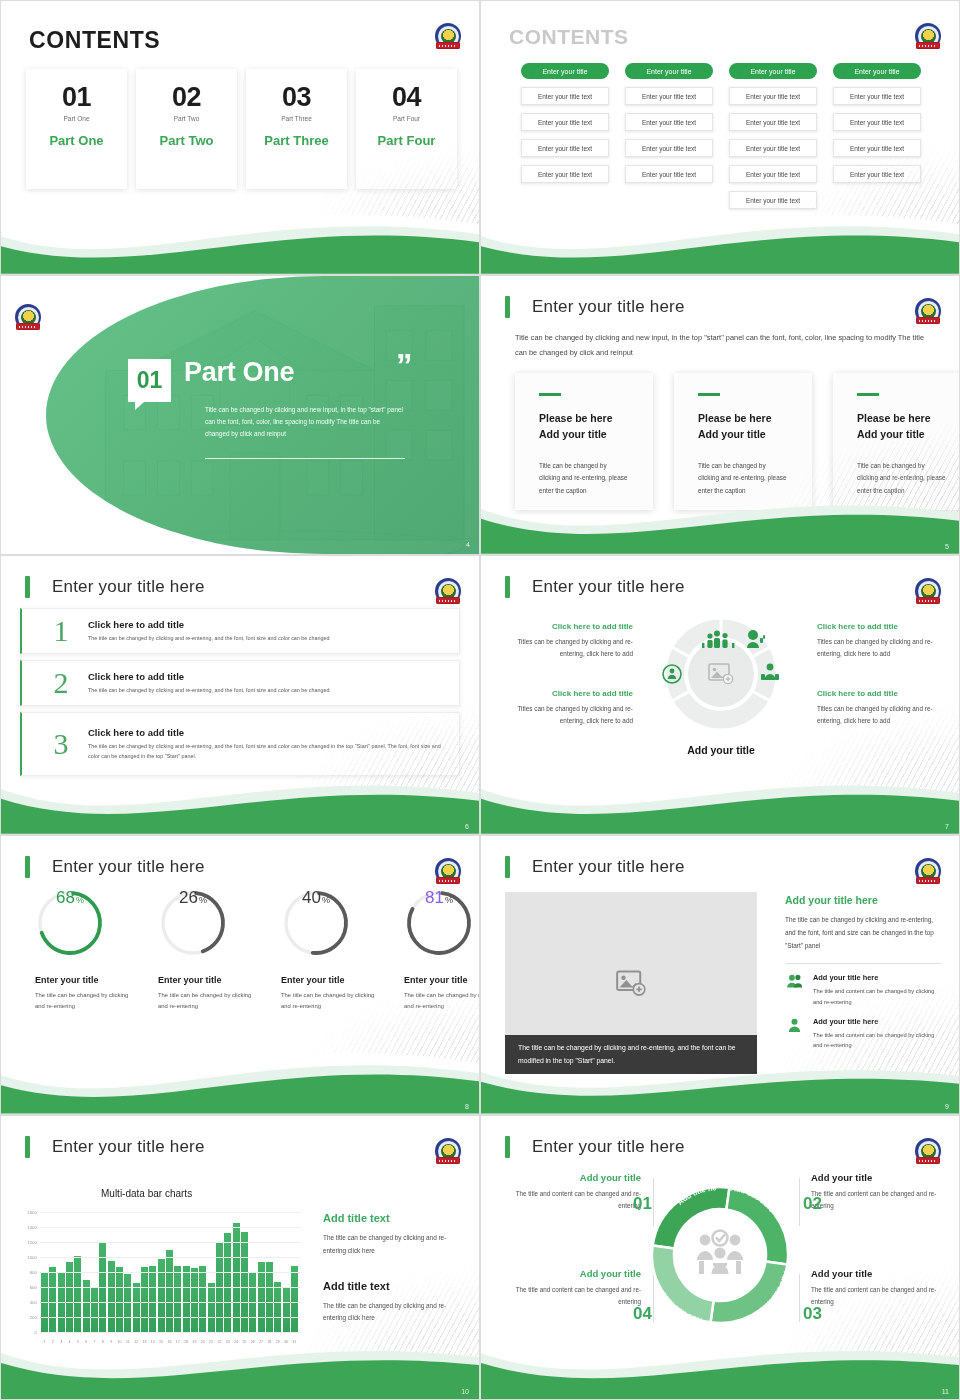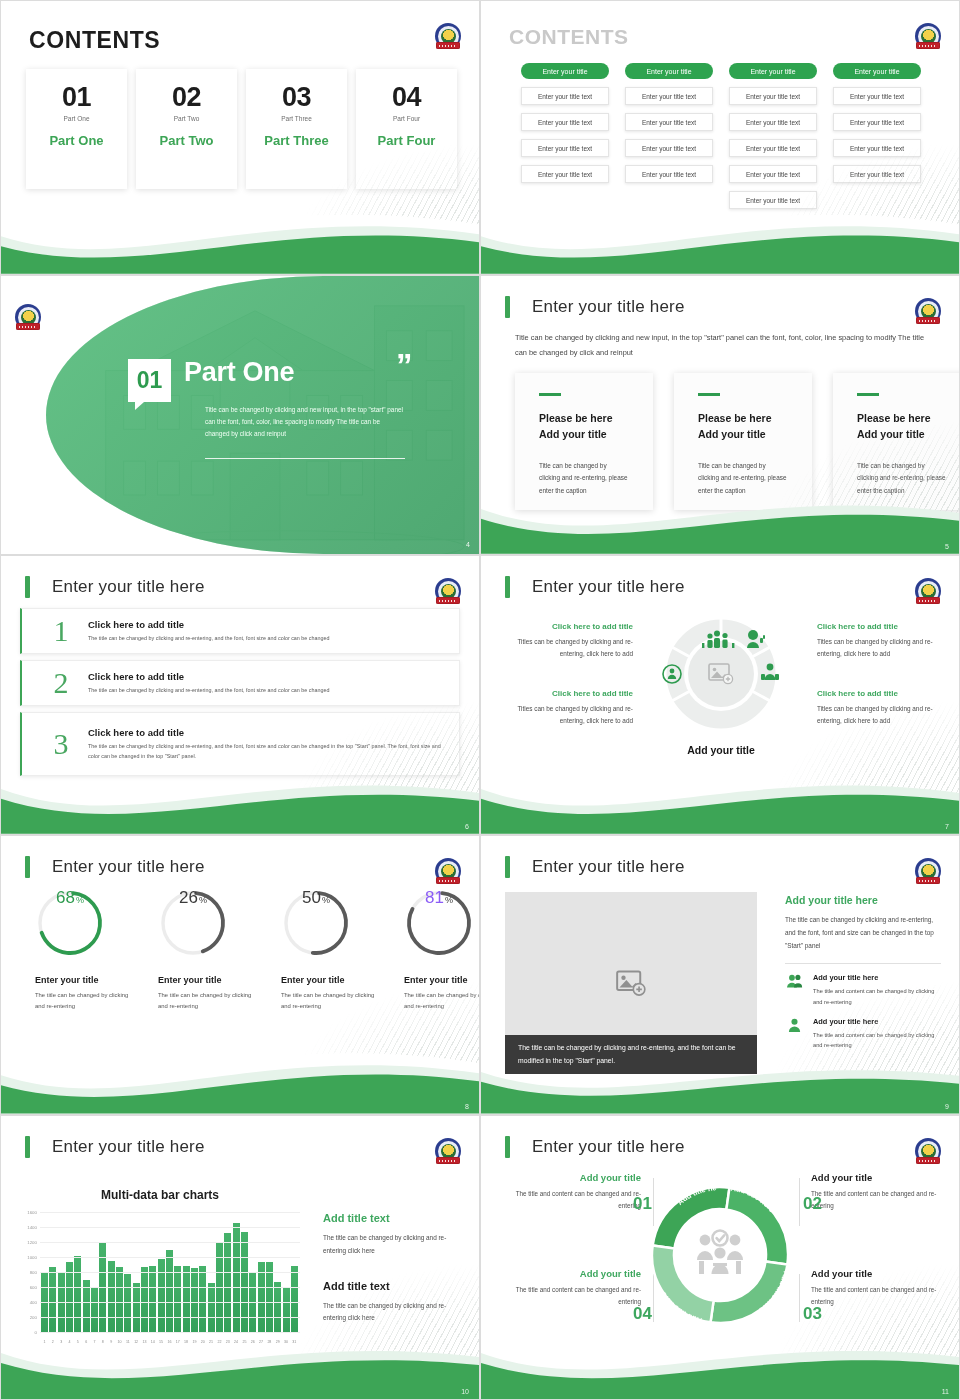--- a/index.html
+++ b/index.html
@@ -118,21 +118,21 @@
   .s8-right{ position:absolute; left:304px; top:58px; width:156px; }
   .s8-h    { font-size:10.5px; font-weight:bold; color:#3ea75f; }
   .s8-p    { margin-top:8px; font-size:6.4px; color:#4b4b4b; line-height:2; }
   .s8-hr   { margin:11px 0 0; height:1px; background:#e0e0e0; }
   .s8-li   { display:flex; gap:9px; padding:9px 0 0; }
   .s8-li .ic{ width:19px; flex:none; display:flex; align-items:flex-start; justify-content:center; }
   .s8-li h5 { font-size:7.4px; font-weight:bold; color:#1d1d1d; }
   .s8-li p  { margin-top:4px; font-size:5.7px; color:#4f4f4f; line-height:1.85; }
 
   
-  .s9-ct   { position:absolute; left:100px; top:72px; font-size:12px; font-weight:bold; color:#1d1d1d; }
+  .s9-ct   { position:absolute; left:100px; top:72px; font-size:10px; font-weight:normal; color:#1d1d1d; }
   .s9-chart{ position:absolute; left:14px; top:88px; width:285px; height:150px; }
   .s9-yl   { position:absolute; left:0; width:22px; text-align:right; font-size:4.4px; color:#9a9a9a; transform:translateY(-50%); }
   .s9-grid { position:absolute; left:25px; right:0; height:1px; background:#eeeeee; }
   .s9-plot { position:absolute; left:26px; right:2px; top:8px; bottom:22px; display:flex; align-items:flex-end; gap:1.3px; }
   .s9-bar  { flex:1; background:linear-gradient(180deg,#45b26a,#34a05a); }
   .s9-xl   { position:absolute; left:26px; right:2px; bottom:10px; display:flex; gap:1.3px; }
   .s9-xl span{ flex:1; text-align:center; font-size:3.6px; color:#8d8d8d; }
   .s9-right{ position:absolute; left:322px; top:96px; width:142px; }
   .s9-h1   { font-size:11px; font-weight:bold; color:#3ea75f; }
   .s9-h2   { font-size:11px; font-weight:bold; color:#1d1d1d; margin-top:22px; }
@@ -533,21 +533,21 @@
         <div class="s7-lb">The title can be changed by clicking and re-entering</div>
       </div>
 
       <div class="s7-i">
         <div class="s7-ring">
           <svg viewBox="0 0 70 70">
             <circle cx="35" cy="35" r="30" fill="none" stroke="#ececec" stroke-width="3.4"></circle>
             <circle cx="35" cy="35" r="30" fill="none" stroke="#5a5a5a" stroke-width="3.8" stroke-linecap="round" stroke-dasharray="94.2 94.3" transform="rotate(-84 35 35)"></circle>
           </svg>
           <div class="s7-val">
-            <span class="s7-num" style="color:#3b3b3b">50</span>
+            <span class="s7-num" style="color:#3b3b3b">40</span>
             <span class="s7-pct" style="color:#3b3b3b">%</span>
           </div>
         </div>
         <div class="s7-lt">Enter your title</div>
         <div class="s7-lb">The title can be changed by clicking and re-entering</div>
       </div>
 
       <div class="s7-i">
         <div class="s7-ring">
           <svg viewBox="0 0 70 70">

